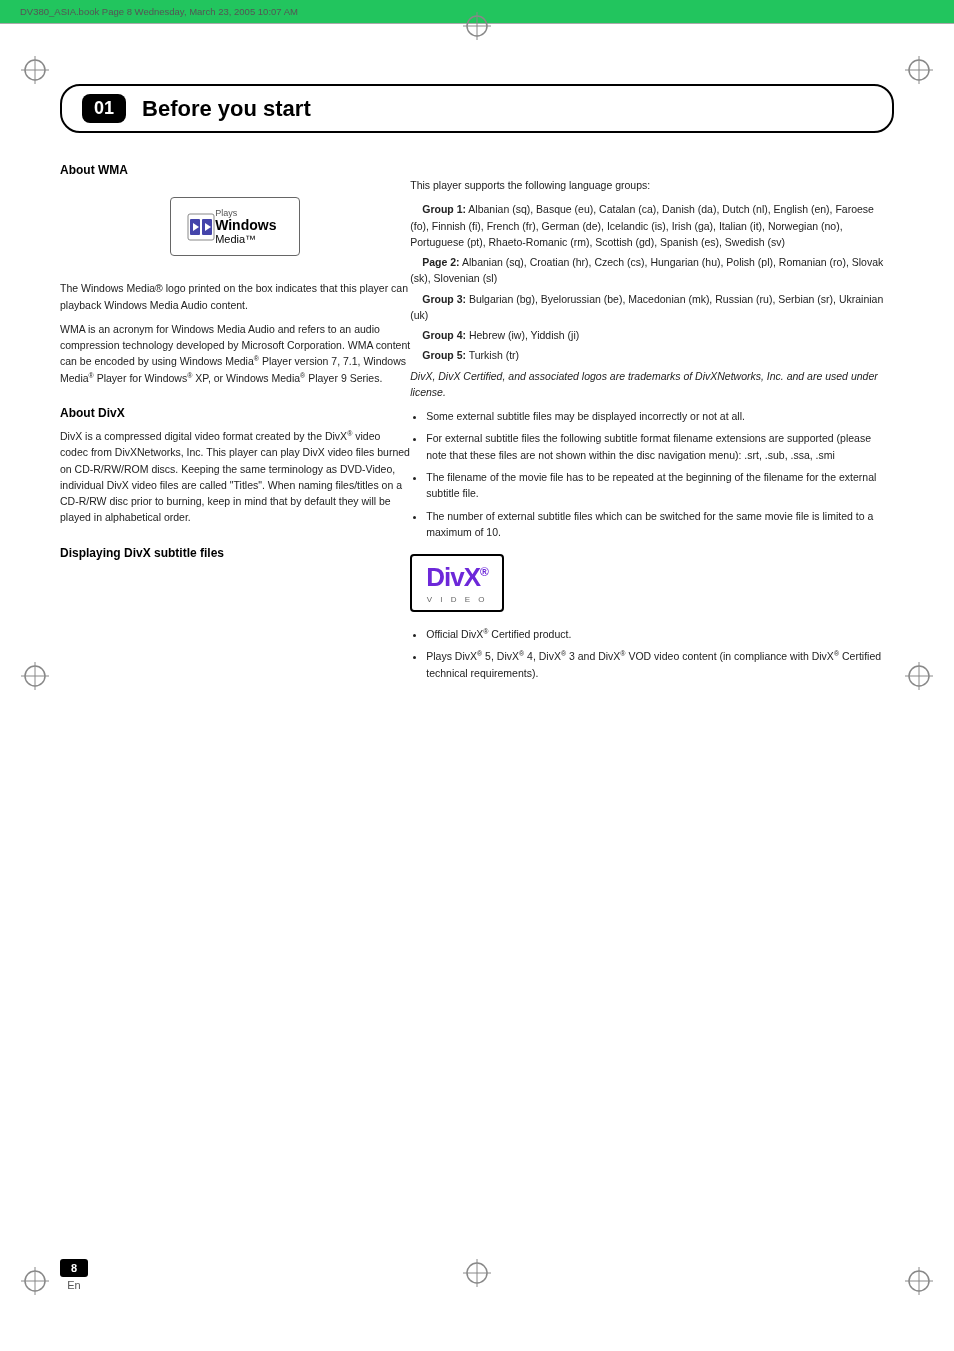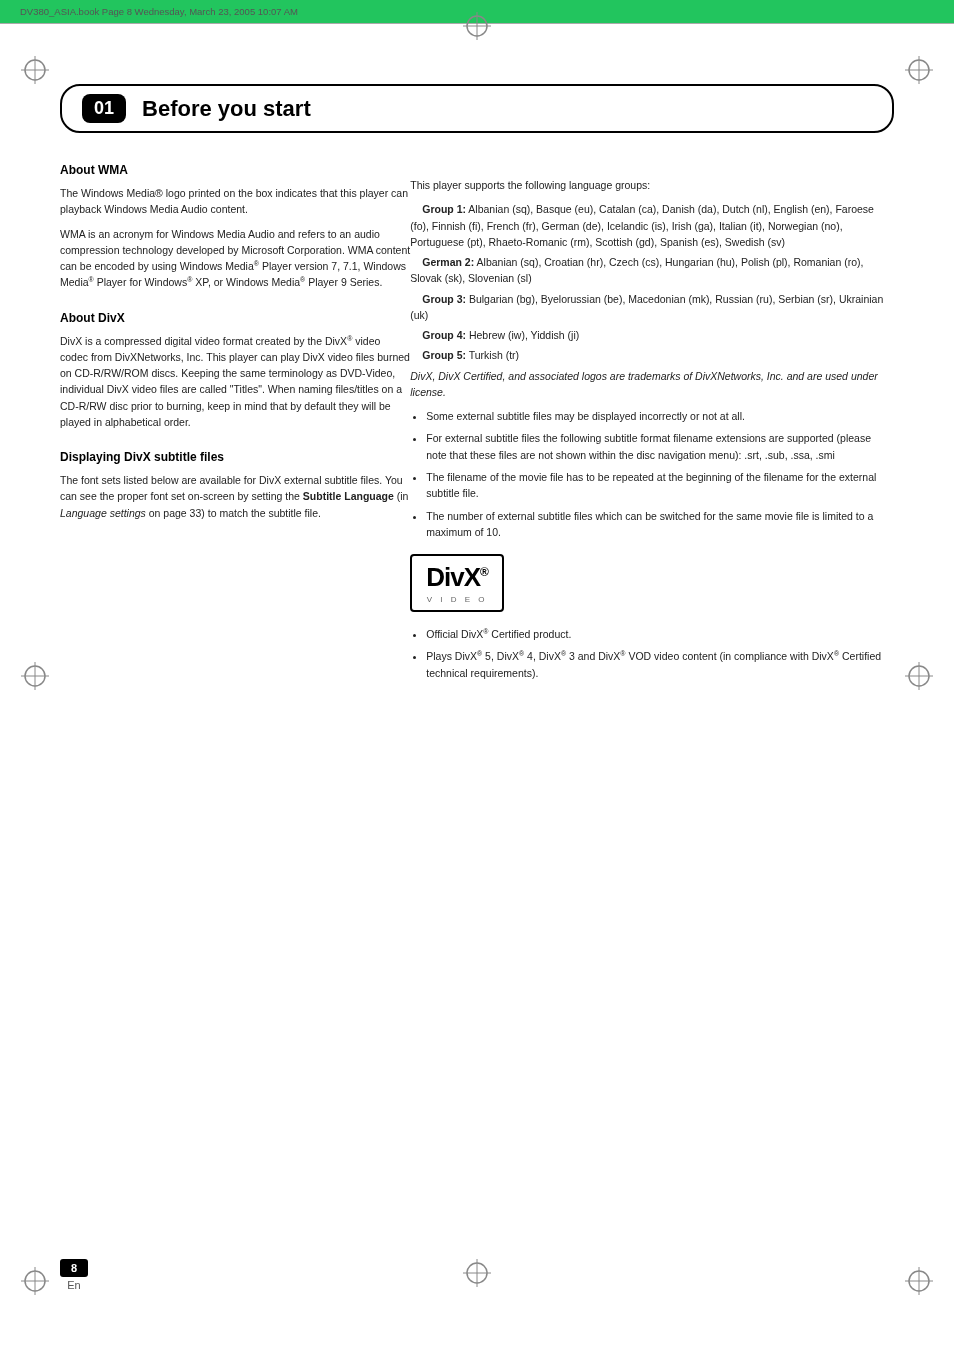--- a/index.html
+++ b/index.html
@@ -275,57 +275,74 @@
   <div class="chapter-num">01</div>
   <div class="chapter-title">Before you start</div>
 </div>
 
 <div class="content-area">
 
   <div class="col-left">
 
     <div class="section-title">About WMA</div>
 
+    <div style="display:flex; justify-content:center; margin-bottom:10px;">
+      <div class="wma-logo-box">
+        <div class="wma-logo-row">
+          <svg width="28" height="28" viewBox="0 0 28 28">
+            <rect x="1" y="1" width="26" height="26" rx="2" fill="none" stroke="#888" stroke-width="1"></rect>
+            <rect x="3" y="6" width="10" height="16" rx="1" fill="#4444aa"></rect>
+            <rect x="15" y="6" width="10" height="16" rx="1" fill="#4444aa"></rect>
+            <polygon points="6,10 12,14 6,18" fill="#fff"></polygon>
+            <polygon points="18,10 24,14 18,18" fill="#fff"></polygon>
+          </svg>
+          <div>
+            <div class="wma-logo-plays">Plays</div>
+            <div class="wma-logo-windows">Windows</div>
+            <div class="wma-logo-media">Media™</div>
+          </div>
+        </div>
+      </div>
+    </div>
 
     <p>The Windows Media® logo printed on the box indicates that this player can playback Windows Media Audio content.</p>
     <p>WMA is an acronym for Windows Media Audio and refers to an audio compression technology developed by Microsoft Corporation. WMA content can be encoded by using Windows Media<sup>®</sup> Player version 7, 7.1, Windows Media<sup>®</sup> Player for Windows<sup>®</sup> XP, or Windows Media<sup>®</sup> Player 9 Series.</p>
 
     <div class="section-title">About DivX</div>
     <p>DivX is a compressed digital video format created by the DivX<sup>®</sup> video codec from DivXNetworks, Inc. This player can play DivX video files burned on CD-R/RW/ROM discs. Keeping the same terminology as DVD-Video, individual DivX video files are called "Titles". When naming files/titles on a CD-R/RW disc prior to burning, keep in mind that by default they will be played in alphabetical order.</p>
 
     <div class="section-title">Displaying DivX subtitle files</div>
-    <p>The font sets listed below are available for DivX external subtitle files. You can see the proper font set on-screen by setting the <strong>Subtitle Language</strong> (in <em>Language settings</em> on page 33) to match the subtitle file.</p>
   </div>
 
   <div class="col-right">
 
     <p style="margin-top:14px;">This player supports the following language groups:</p>
 
     <div>
       <p class="lang-group"><strong>Group 1:</strong> Albanian (sq), Basque (eu), Catalan (ca), Danish (da), Dutch (nl), English (en), Faroese (fo), Finnish (fi), French (fr), German (de), Icelandic (is), Irish (ga), Italian (it), Norwegian (no), Portuguese (pt), Rhaeto-Romanic (rm), Scottish (gd), Spanish (es), Swedish (sv)</p>
-      <p class="lang-group"><strong>German 2:</strong> Albanian (sq), Croatian (hr), Czech (cs), Hungarian (hu), Polish (pl), Romanian (ro), Slovak (sk), Slovenian (sl)</p>
+      <p class="lang-group"><strong>Page 2:</strong> Albanian (sq), Croatian (hr), Czech (cs), Hungarian (hu), Polish (pl), Romanian (ro), Slovak (sk), Slovenian (sl)</p>
       <p class="lang-group"><strong>Group 3:</strong> Bulgarian (bg), Byelorussian (be), Macedonian (mk), Russian (ru), Serbian (sr), Ukrainian (uk)</p>
       <p class="lang-group"><strong>Group 4:</strong> Hebrew (iw), Yiddish (ji)</p>
       <p class="lang-group"><strong>Group 5:</strong> Turkish (tr)</p>
     </div>
 
     <p class="italic">DivX, DivX Certified, and associated logos are trademarks of DivXNetworks, Inc. and are used under license.</p>
 
     <ul class="content-list">
       <li>Some external subtitle files may be displayed incorrectly or not at all.</li>
       <li>For external subtitle files the following subtitle format filename extensions are supported (please note that these files are not shown within the disc navigation menu): .srt, .sub, .ssa, .smi</li>
       <li>The filename of the movie file has to be repeated at the beginning of the filename for the external subtitle file.</li>
       <li>The number of external subtitle files which can be switched for the same movie file is limited to a maximum of 10.</li>
     </ul>
 
 
     <div class="divx-logo-container">
       <div class="divx-logo-box">
         <div class="divx-logo-inner">
-          <div style="font-size:26px; font-weight:900; letter-spacing:-1px; color:#000000;">DivX<sup style="font-size:12px;">®</sup></div>
+          <div style="font-size:26px; font-weight:900; letter-spacing:-1px; color:#6d28d9;">DivX<sup style="font-size:12px;">®</sup></div>
           <div class="divx-video-text">V I D E O</div>
         </div>
       </div>
     </div>
 
     <ul class="content-list">
       <li>Official DivX<sup>®</sup> Certified product.</li>
       <li>Plays DivX<sup>®</sup> 5, DivX<sup>®</sup> 4, DivX<sup>®</sup> 3 and DivX<sup>®</sup> VOD video content (in compliance with DivX<sup>®</sup> Certified technical requirements).</li>
     </ul>
 

